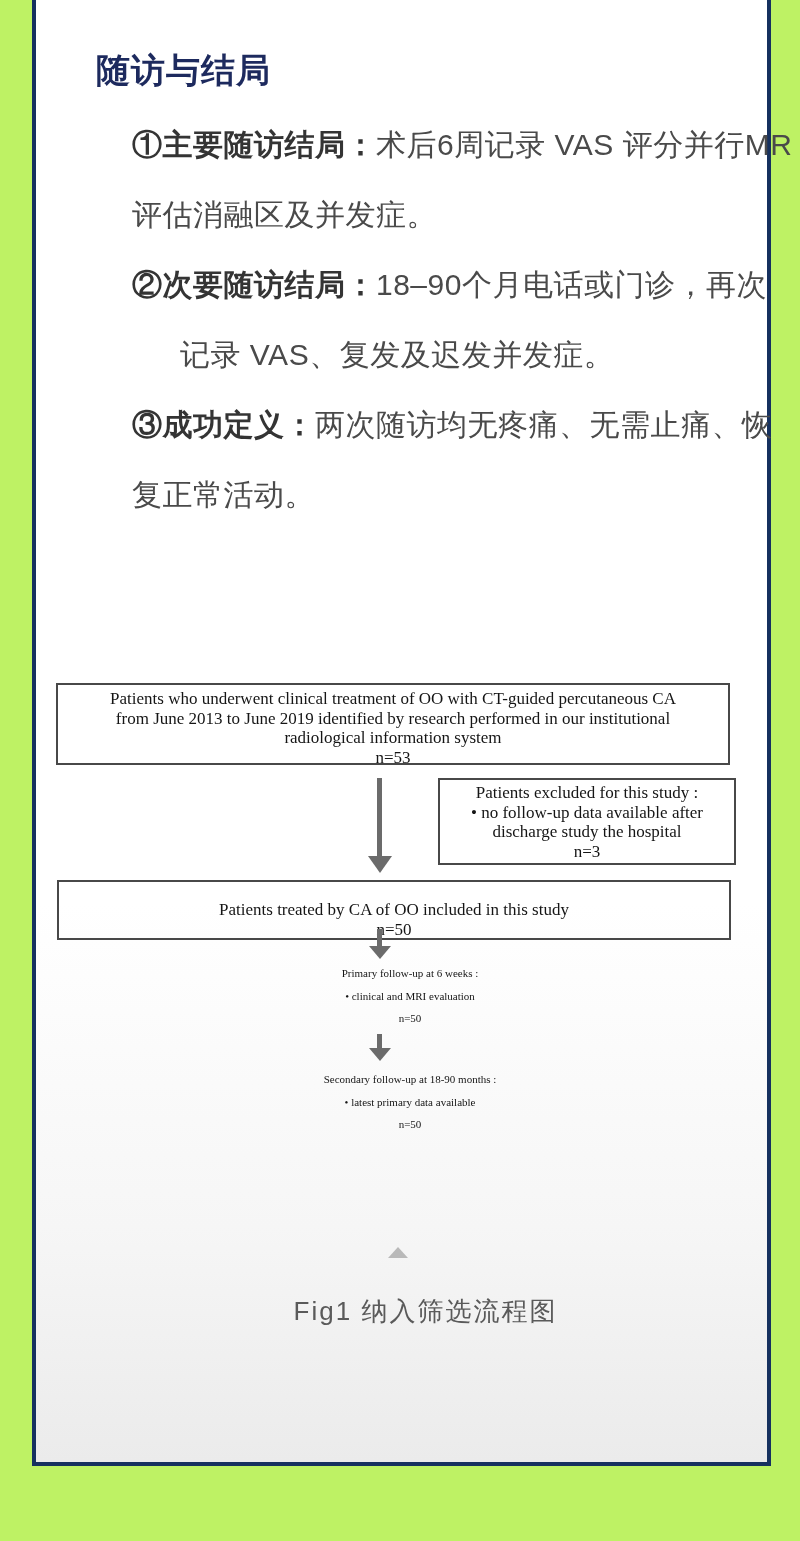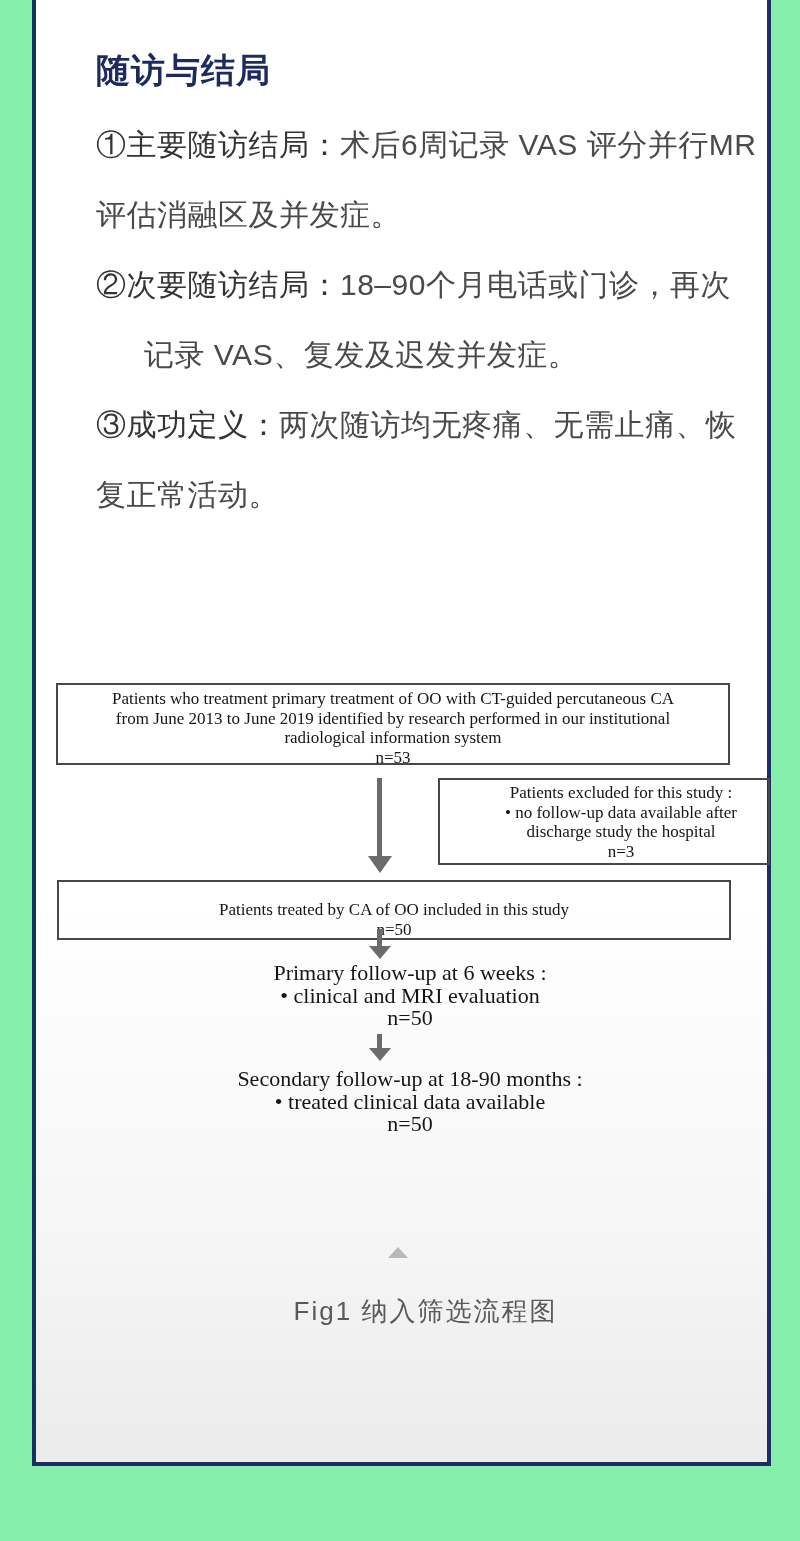--- a/index.html
+++ b/index.html
@@ -1,46 +1,46 @@
 <!DOCTYPE html>
 <html><head>
 <meta charset="utf-8">
 <style>
   * { margin:0; padding:0; box-sizing:content-box; }
   html,body { background:#ffffff; }
   .page {
     position:relative; width:800px; height:1541px;
-    background:#86efac; overflow:hidden;
+    background:#bef264; overflow:hidden;
     font-family:"Liberation Sans", sans-serif;
   }
   .panel {
     position:absolute; left:32px; top:-10px;
     width:731px; height:1468px;
     border:4px solid #16315f;
     background:linear-gradient(180deg,#ffffff 0%,#ffffff 62%,#f6f6f6 84%,#ebebeb 100%);
   }
   .article-title {
     position:absolute; left:60px; top:54px;
     font-size:34px; font-weight:700; color:#1d2a5e;
     letter-spacing:1px;
   }
   .body-line {
     position:absolute; left:60px; width:700px; height:70px;
     font-size:30px; line-height:70px; color:#4a4a4a;
     letter-spacing:0.5px; white-space:nowrap;
   }
-  .body-line b { font-weight:400; color:#343434; }
+  .body-line b { font-weight:700; color:#343434;margin-left:36px; }
   
   .flow, .flow div { font-family:"Liberation Serif", serif; color:#151515; }
   .fbox {
     position:absolute; border:2px solid #484848; background:transparent;
     text-align:center; font-size:17px; line-height:19.5px;
   }
   .fstep {
-    position:absolute; text-align:center; font-size:22px; line-height:22.5px;
+    position:absolute; text-align:center; font-size:11px; line-height:22.5px;
   }
   .shaft { position:absolute; width:5px; background:#6b6b6b; }
   .head-down {
     position:absolute; width:0; height:0;
     border-left:12px solid transparent; border-right:12px solid transparent;
     border-top:17px solid #6b6b6b;
   }
   .head-down.small {
     border-left:11px solid transparent; border-right:11px solid transparent;
     border-top:13px solid #6b6b6b;
@@ -80,32 +80,32 @@
       <b></b><span>复正常活动。</span>
     </div>
     <div class="body-line" style="top:396px;">
       <b>③成功定义：</b><span>两次随访均无疼痛、无需止痛、恢</span>
     </div>
   </div>
 
   <div class="flow">
 
     <div class="fbox" style="left:56px; top:683px; width:670px; height:74px; padding-top:4px;">
-      <div>Patients who treatment primary treatment of OO with CT-guided percutaneous CA</div>
+      <div>Patients who underwent clinical treatment of OO with CT-guided percutaneous CA</div>
       <div>from June 2013 to June 2019  identified by research performed in our institutional</div>
       <div>radiological information system</div>
       <div>n=53</div>
     </div>
 
     <div>
       <div class="shaft" style="left:377px; top:778px; height:78px;"></div>
       <div class="head-down" style="left:368px; top:856px;"></div>
     </div>
 
-    <div class="fbox" style="left:438px; top:778px; width:294px; height:80px; padding-top:3px;padding-left:34px;">
+    <div class="fbox" style="left:438px; top:778px; width:294px; height:80px; padding-top:3px;">
       <div>Patients excluded for this study :</div>
       <div>• no follow-up data available after</div>
       <div>discharge study the hospital</div>
       <div>n=3</div>
     </div>
 
     <div class="fbox" style="left:57px; top:880px; width:670px; height:38px; padding-top:18px;">
       <div>Patients treated by CA of OO included in this study</div>
       <div>n=50</div>
     </div>
@@ -121,21 +121,21 @@
       <div>n=50</div>
     </div>
 
     <div>
       <div class="shaft" style="left:377px; top:1034px; height:14px;"></div>
       <div class="head-down small" style="left:369px; top:1048px;"></div>
     </div>
 
     <div class="fstep" style="left:60px; top:1068px; width:700px;">
       <div>Secondary follow-up at 18-90 months :</div>
-      <div>• treated clinical data available</div>
+      <div>• latest primary data available</div>
       <div>n=50</div>
     </div>
   </div>
 
   <div class="tri-up"></div>
 
   <div class="fig-caption">Fig1 纳入筛选流程图</div>
 </div>
 
 </body></html>

